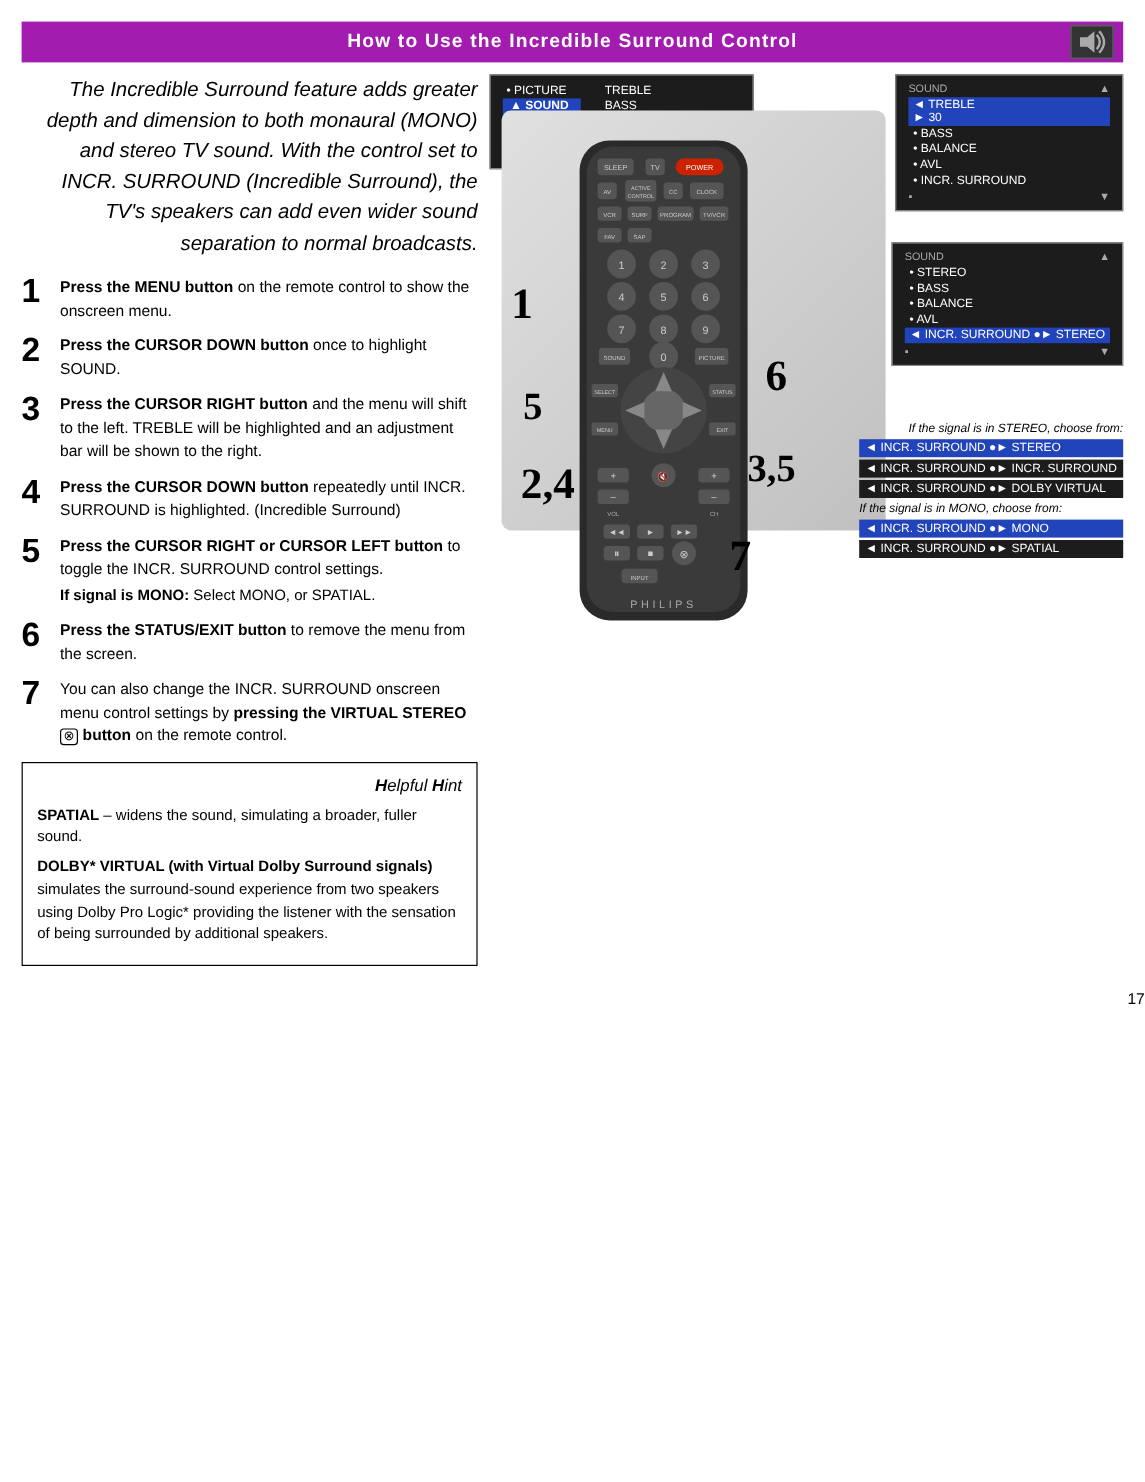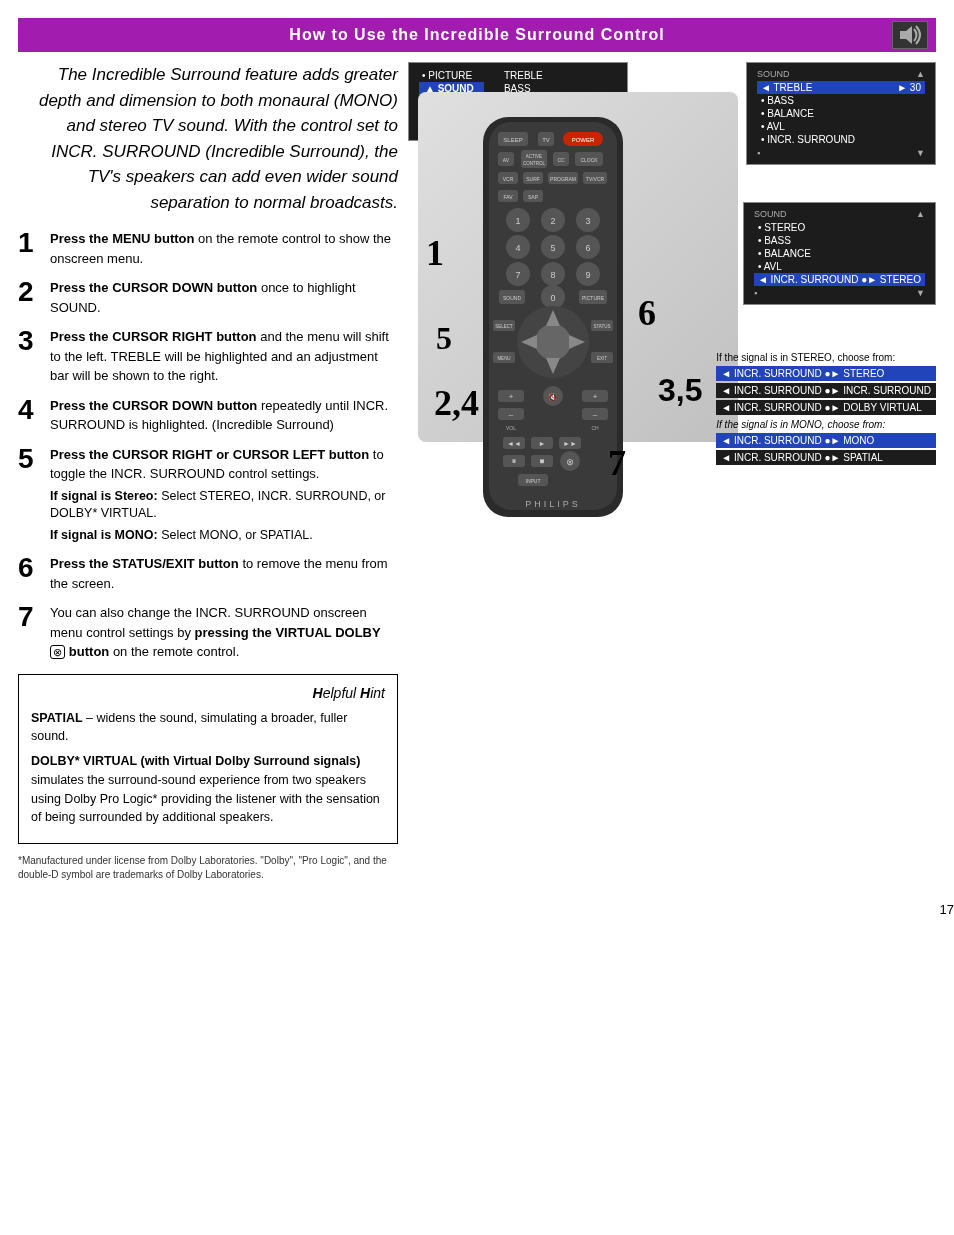--- a/index.html
+++ b/index.html
@@ -179,55 +179,51 @@
           <div class="step-text">
             <strong>Press the CURSOR DOWN button</strong> repeatedly until INCR. SURROUND is highlighted. (Incredible Surround)
           </div>
         </div>
 
         <div class="step-item">
           <div class="step-number">5</div>
           <div class="step-text">
             <strong>Press the CURSOR RIGHT or CURSOR LEFT button</strong> to toggle the INCR. SURROUND control settings.
             <div class="step-sub">
-              <strong>If signal is Stereo:</strong> Select STEREO, INCR. SURROUND, or DOLBY* VIRTUAL.
-            </div>
-            <div class="step-sub">
               <strong>If signal is MONO:</strong> Select MONO, or SPATIAL.
             </div>
           </div>
         </div>
 
         <div class="step-item">
           <div class="step-number">6</div>
           <div class="step-text">
             <strong>Press the STATUS/EXIT button</strong> to remove the menu from the screen.
           </div>
         </div>
 
         <div class="step-item">
           <div class="step-number">7</div>
           <div class="step-text">
-            You can also change the INCR. SURROUND onscreen menu control settings by <strong>pressing the VIRTUAL DOLBY</strong> <span style="font-size:11px;border:1px solid #000;border-radius:3px;padding:0 2px;">⊗</span> <strong>button</strong> on the remote control.
+            You can also change the INCR. SURROUND onscreen menu control settings by <strong>pressing the VIRTUAL STEREO</strong> <span style="font-size:11px;border:1px solid #000;border-radius:3px;padding:0 2px;">⊗</span> <strong>button</strong> on the remote control.
           </div>
         </div>
 
       </div>
 
       <div class="hint-box">
         <div class="hint-title">
           <em><span>H</span><span style="font-weight:normal;">elpful </span><span>H</span><span style="font-weight:normal;">int</span></em>
         </div>
         <div class="hint-content">
           <p><strong>SPATIAL</strong> – widens the sound, simulating a broader, fuller sound.</p>
           <p><strong>DOLBY* VIRTUAL (with Virtual Dolby Surround signals)</strong> simulates the surround-sound experience from two speakers using Dolby Pro Logic* providing the listener with the sensation of being surrounded by additional speakers.</p>
         </div>
       </div>
 
-      <p class="footnote">*Manufactured under license from Dolby Laboratories. "Dolby", "Pro Logic", and the double-D symbol are trademarks of Dolby Laboratories.</p>
 
     </div>
 
     <div class="right-col">
 
       <div style="position:relative; width:100%; height:420px;">
 
         <div style="position:absolute; left:0; top:0; background:#1c1c1c; border:1px solid #888; padding:6px 10px; color:#fff; font-size:10px; min-width:220px;">
           <div style="display:flex; gap:20px;">
             <div>
@@ -246,21 +242,21 @@
           </div>
         </div>
 
         <div style="position:absolute; left:10px; top:30px; width:320px; height:350px; background:linear-gradient(135deg, #e0e0e0, #c0c0c0); border-radius:8px; z-index:0;"></div>
 
         <div style="position:absolute; right:0; top:0; background:#1c1c1c; border:1px solid #888; padding:6px 10px; color:#fff; font-size:10px; min-width:190px;">
           <div style="display:flex; justify-content:space-between; color:#aaa; font-size:9px; margin-bottom:2px;">
             <span>SOUND</span>
             <span>▲</span>
           </div>
-          <div style="padding:1px 4px; background:#2244bb; display:flex; justify-content:space-between;">
+          <div style="padding:1px 4px; background:#2244bb; display:flex; justify-content:space-between;flex-direction:column;">
             <span>◄ TREBLE</span>
             <span>► 30</span>
           </div>
           <div style="padding:1px 4px;">• BASS</div>
           <div style="padding:1px 4px;">• BALANCE</div>
           <div style="padding:1px 4px;">• AVL</div>
           <div style="padding:1px 4px;">• INCR. SURROUND</div>
           <div style="display:flex; justify-content:space-between; color:#aaa; font-size:9px; margin-top:2px;">
             <span>▪</span>
             <span>▼</span>
@@ -277,34 +273,34 @@
           <div style="padding:1px 4px;">• BALANCE</div>
           <div style="padding:1px 4px;">• AVL</div>
           <div style="padding:1px 4px; background:#2244bb;">◄ INCR. SURROUND ●► STEREO</div>
           <div style="display:flex; justify-content:space-between; color:#aaa; font-size:9px; margin-top:2px;">
             <span>▪</span>
             <span>▼</span>
           </div>
         </div>
 
         <div style="position:absolute; right:0; top:290px; font-size:10px;">
-          <div style="margin-bottom:3px;">If the signal is in STEREO, choose from:</div>
+          <div style="font-style:italic; margin-bottom:3px;margin-left:41px;">If the signal is in STEREO, choose from:</div>
           <div style="background:#2244bb; color:#fff; padding:2px 5px; margin-bottom:2px;">◄ INCR. SURROUND ●► STEREO</div>
           <div style="background:#1c1c1c; color:#fff; padding:2px 5px; margin-bottom:2px;">◄ INCR. SURROUND ●► INCR. SURROUND</div>
           <div style="background:#1c1c1c; color:#fff; padding:2px 5px; margin-bottom:4px;">◄ INCR. SURROUND ●► DOLBY VIRTUAL</div>
           <div style="font-style:italic; margin-bottom:3px;">If the signal is in MONO, choose from:</div>
           <div style="background:#2244bb; color:#fff; padding:2px 5px; margin-bottom:2px;">◄ INCR. SURROUND ●► MONO</div>
           <div style="background:#1c1c1c; color:#fff; padding:2px 5px;">◄ INCR. SURROUND ●► SPATIAL</div>
         </div>
 
         <div style="position:absolute; left:18px; top:170px; font-size:36px; font-weight:900; font-family:Georgia,serif; z-index:20;">1</div>
         <div style="position:absolute; left:26px; top:320px; font-size:36px; font-weight:900; font-family:Georgia,serif; z-index:20;">2,4</div>
         <div style="position:absolute; left:28px; top:258px; font-size:32px; font-weight:900; font-family:Georgia,serif; z-index:20;">5</div>
         <div style="position:absolute; left:230px; top:230px; font-size:36px; font-weight:900; font-family:Georgia,serif; z-index:20;">6</div>
-        <div style="position:absolute; left:215px; top:310px; font-size:32px; font-weight:900; font-family:Liberation Sans, sans-serif; z-index:20;margin-left:35px;">3,5</div>
+        <div style="position:absolute; left:215px; top:310px; font-size:32px; font-weight:900; font-family:Liberation Serif, serif; z-index:20;">3,5</div>
         <div style="position:absolute; left:200px; top:380px; font-size:36px; font-weight:900; font-family:Georgia,serif; z-index:20;">7</div>
 
         <svg xmlns="http://www.w3.org/2000/svg" viewBox="0 0 180 420" width="180" height="420" style="position:absolute; left:55px; top:50px; z-index:10;">
 
           <rect x="20" y="5" width="140" height="400" rx="25" ry="25" fill="#2a2a2a"></rect>
           <rect x="26" y="10" width="128" height="388" rx="22" ry="22" fill="#3a3a3a"></rect>
 
           <rect x="35" y="20" width="30" height="14" rx="3" fill="#555"></rect>
           <text x="50" y="30" font-size="6" fill="#ccc" text-anchor="middle">SLEEP</text>
           <rect x="75" y="20" width="16" height="14" rx="3" fill="#555"></rect>

